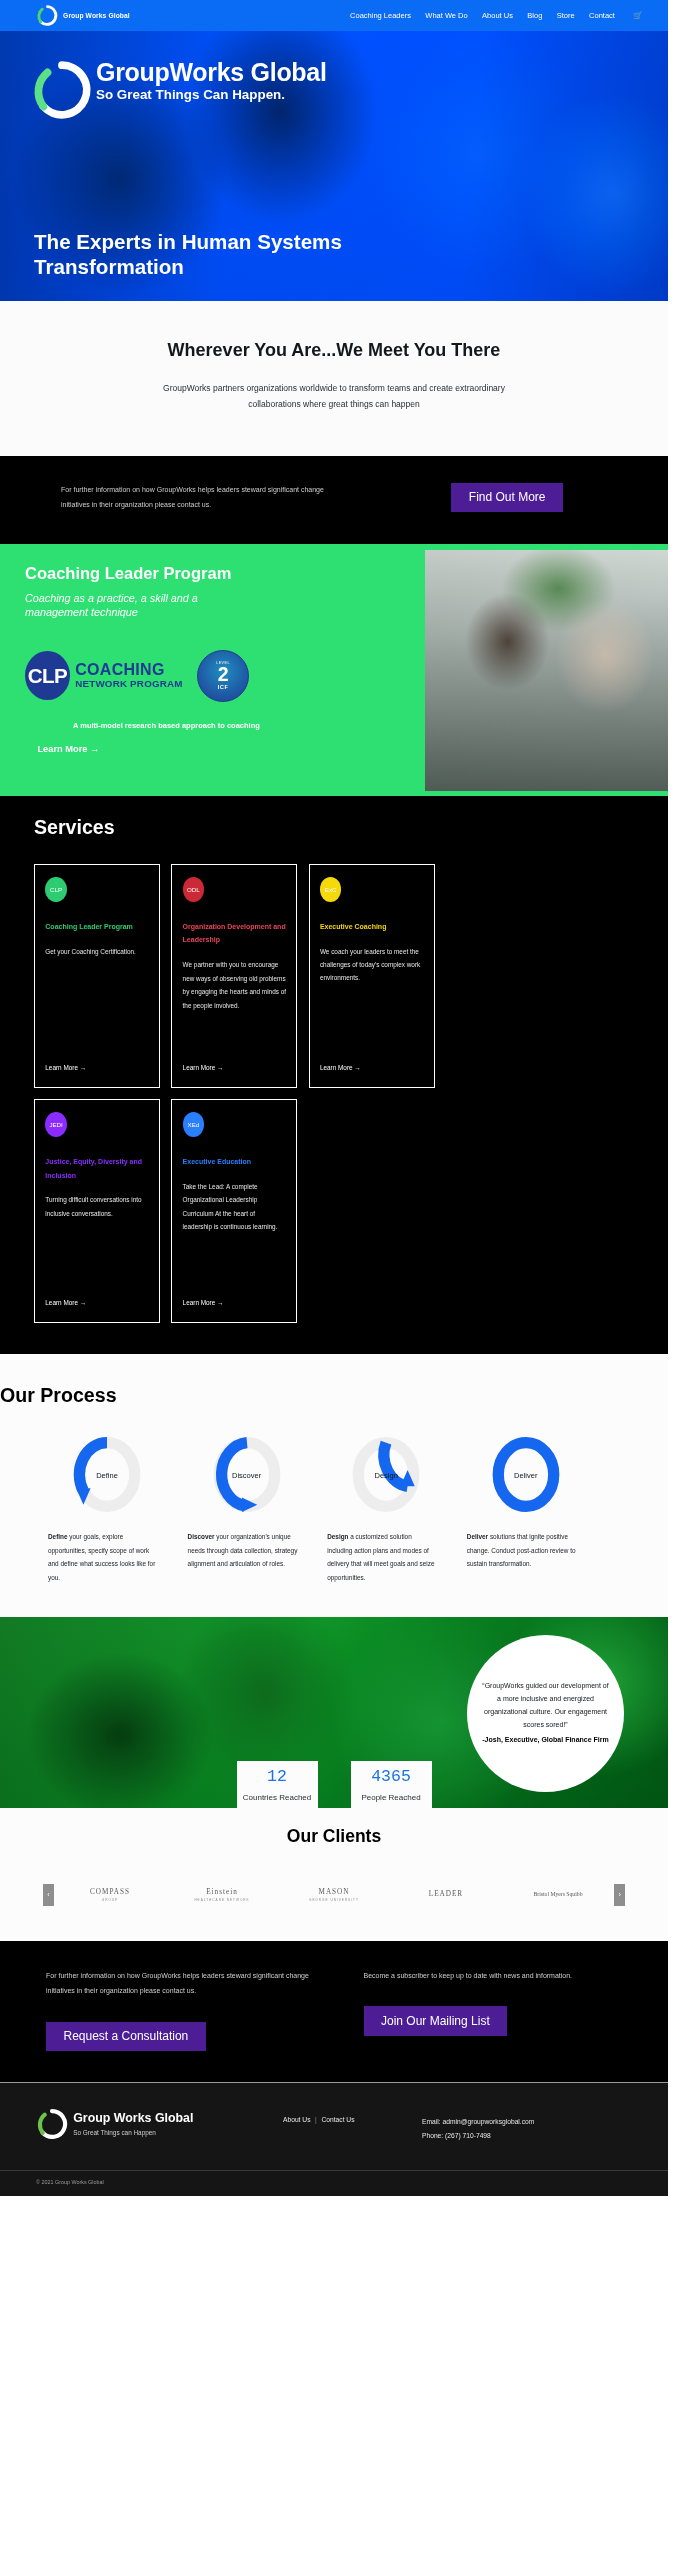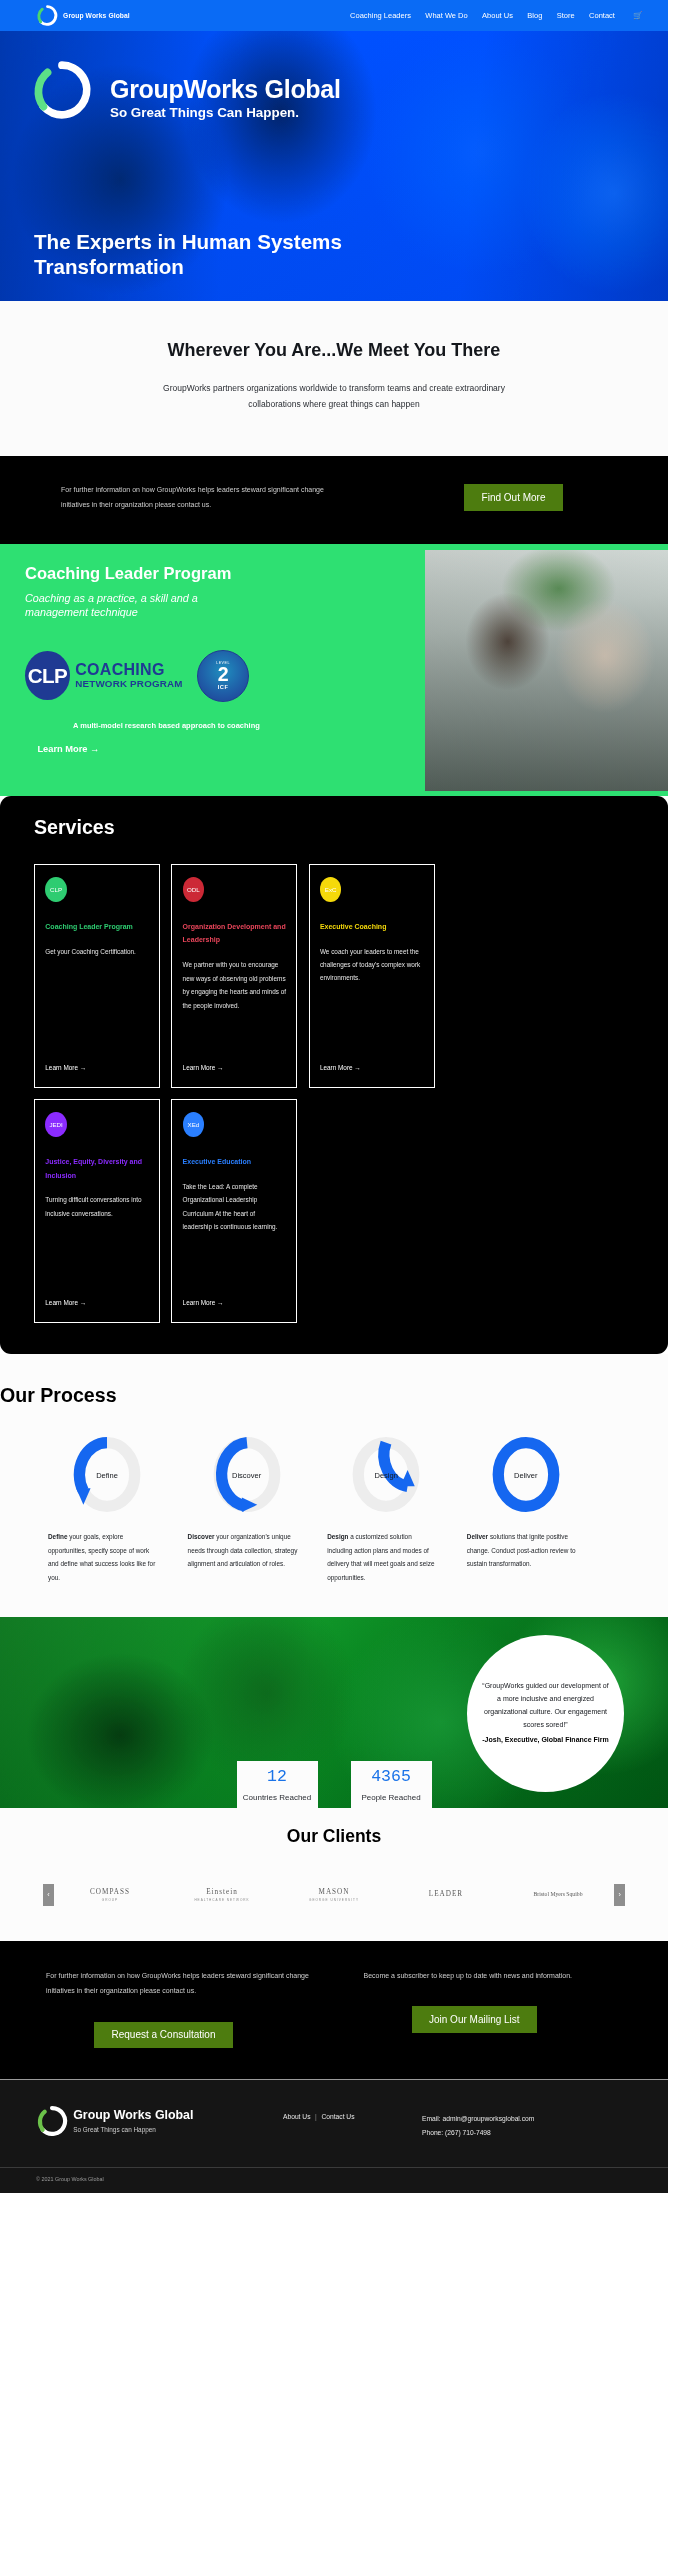--- a/index.html
+++ b/index.html
@@ -45,21 +45,21 @@
       linear-gradient(160deg, #0b57dd 0%, #0a4fd0 40%, #0747c2 100%);
     filter: saturate(1.35);
   }
   .hero-photo::after {
     content: ""; position: absolute; inset: 0;
     background:
       linear-gradient(95deg, rgba(4,30,80,.55) 0%, rgba(8,55,160,.15) 35%, rgba(10,70,200,.18) 70%, rgba(5,40,120,.45) 100%);
   }
   .hero-logo-row {
     position: absolute; left: 31px; top: 28px;
-    display: flex; align-items: flex-end; gap: 17px;
+    display: flex; align-items: flex-start; gap: 3px;
     z-index: 3;
   }
   .hero-mark { width: 62px; height: 62px; position: relative; flex: 0 0 auto; }
   .hero-wordmark { color: #fff; }
   .hero-wordmark .l1 { font-size: 25px; font-weight: bold; line-height: 1.05; letter-spacing: -0.3px; }
   .hero-wordmark .l2 { font-size: 13.4px; font-weight: 600; line-height: 1.3; margin-top: 1px; }
   .hero-headline {
     position: absolute; left: 34px; top: 198px; z-index: 3;
     color: #fff; font-size: 20.6px; font-weight: bold; line-height: 1.22;
     max-width: 402px;
@@ -77,22 +77,22 @@
   }
 
   
   .cta-band { background: #000; padding: 26px 0 29px; position: relative; min-height: 88px; }
   .cta-inner { width: 634px; margin: 0 auto; display: flex; align-items: center; }
   .cta-text {
     width: 330px; color: #cfcfcf; font-size: 7px; line-height: 2.2; padding-left: 44px;
   }
   .cta-btn-wrap { margin-left: auto; padding-right: 88px; }
   .btn-green {
-    display: inline-block; background: #4d7c0f; color: #fff;
-    font-size: 10px; padding: 7.7px 17.5px; text-decoration: none; white-space: nowrap; margin-left: 48px;
+    display: inline-block; background: #4c1d95; color: #fff;
+    font-size: 12px; padding: 7.7px 17.5px; text-decoration: none; white-space: nowrap;
   }
 
   
   .coach {
     background: #2ee072; height: 252px; position: relative; overflow: hidden;
   }
   .coach-left { position: absolute; left: 25px; top: 19.6px; width: 304px; }
   .coach-left h2 { color: #fff; font-size: 16.5px; font-weight: bold; line-height: 1.2; }
   .coach-left .sub {
     color: #fff; font-size: 10.8px; font-style: italic; line-height: 1.35; margin-top: 7.2px; max-width: 232px;
@@ -131,21 +131,21 @@
       radial-gradient(ellipse 82px 62px at 55% 16%, #3f7a3a 0%, rgba(63,122,58,0) 70%),
       linear-gradient(170deg, #cfd6d2 0%, #b8c2bd 30%, #8f9a95 62%, #5c6660 100%);
     filter: saturate(1.1);
   }
   .coach-photo::after {
     content:""; position:absolute; inset:0;
     background: linear-gradient(200deg, rgba(255,255,255,.22), rgba(20,30,25,.35));
   }
 
   
-  .services { background: #000; padding: 19.6px 0 31px; border-radius: 11px; }
+  .services { background: #000; padding: 19.6px 0 31px; }
   .services h2 { color: #fff; font-size: 19.6px; font-weight: bold; padding-left: 34px; }
   .svc-grid {
     display: grid; grid-template-columns: repeat(3, 126px);
     gap: 11.3px; padding: 25px 0 0 34px;
   }
   .svc-card {
     border: 0.5px solid #ffffff; background: #000; padding: 12.4px 10.3px 15.5px;
     min-height: 224px; display: flex; flex-direction: column;
   }
   .svc-badge {

